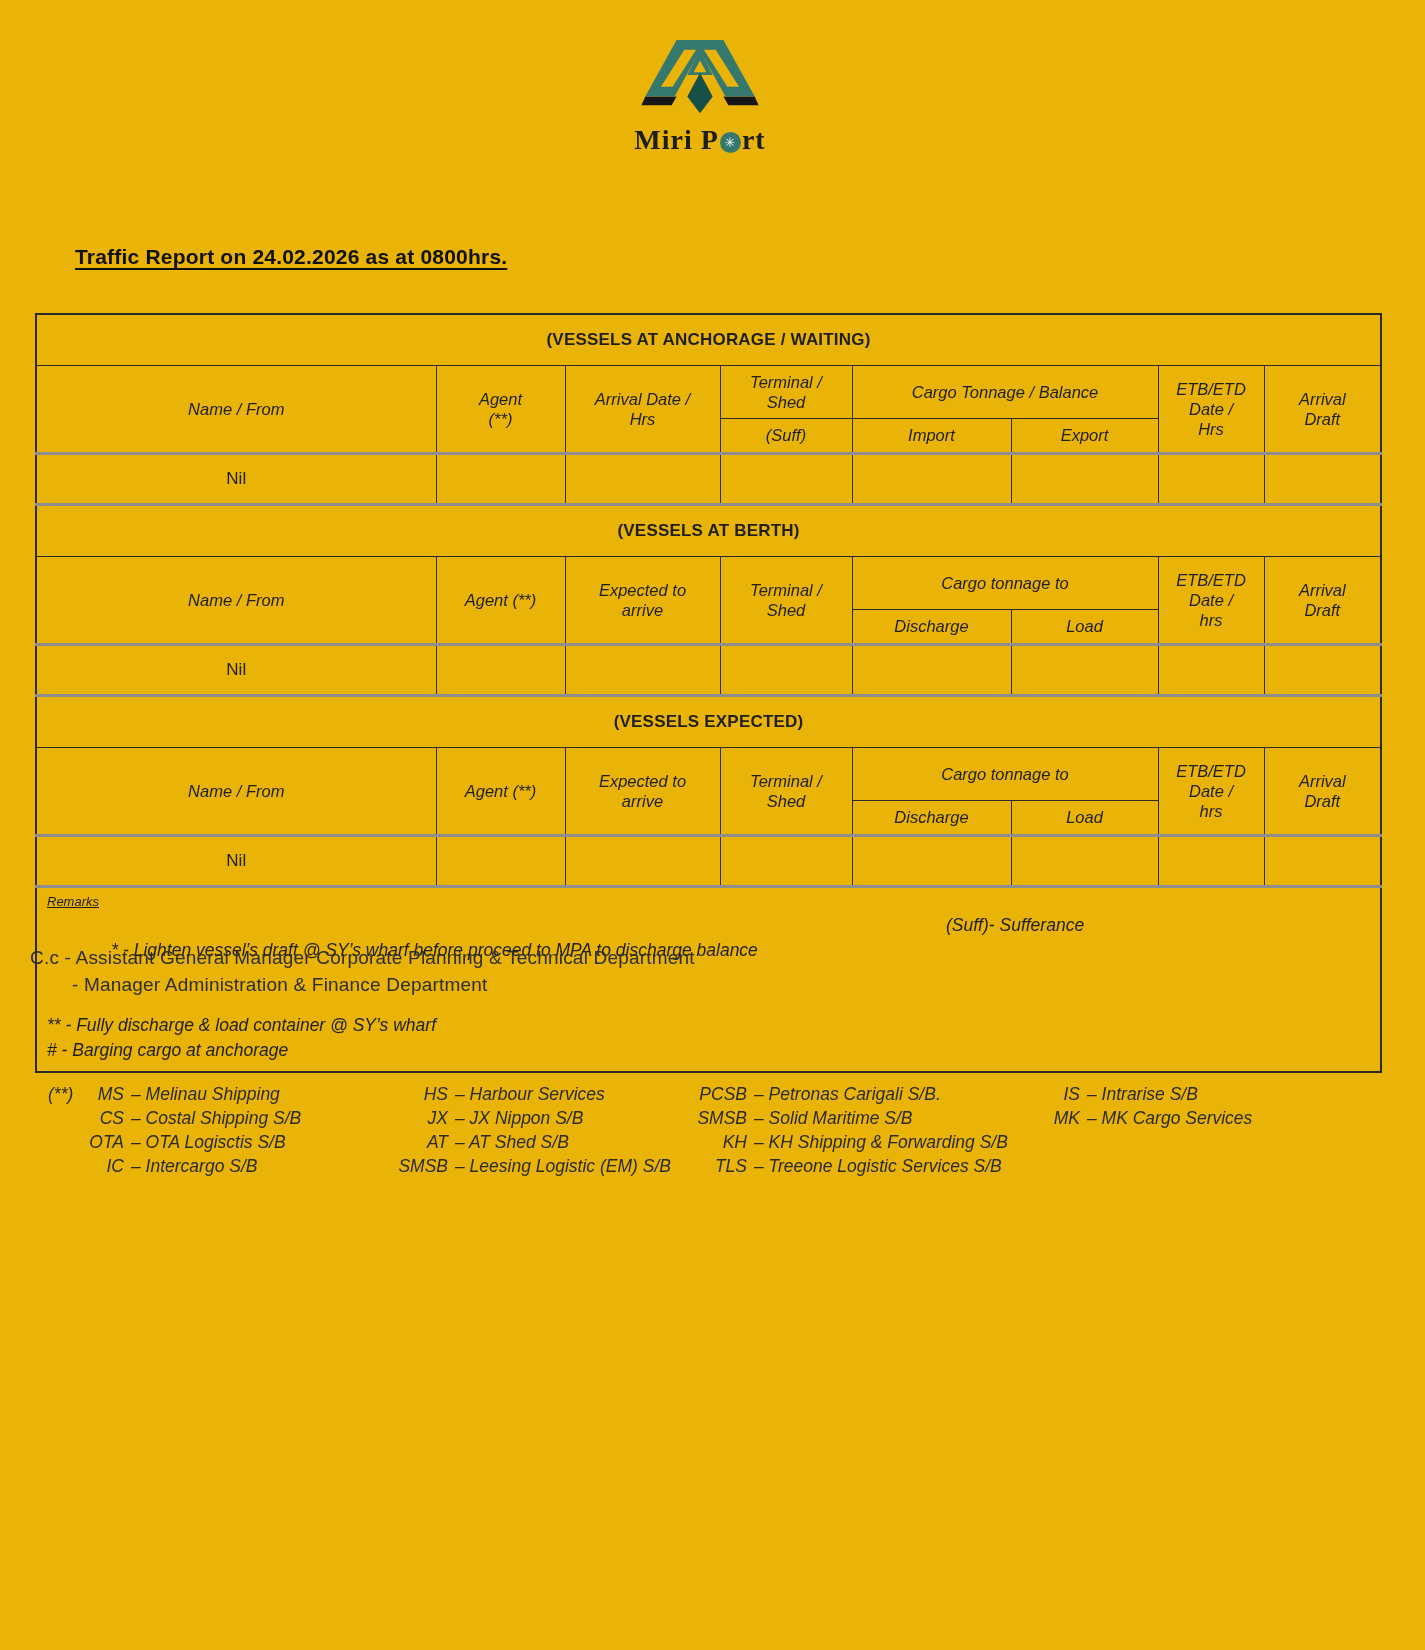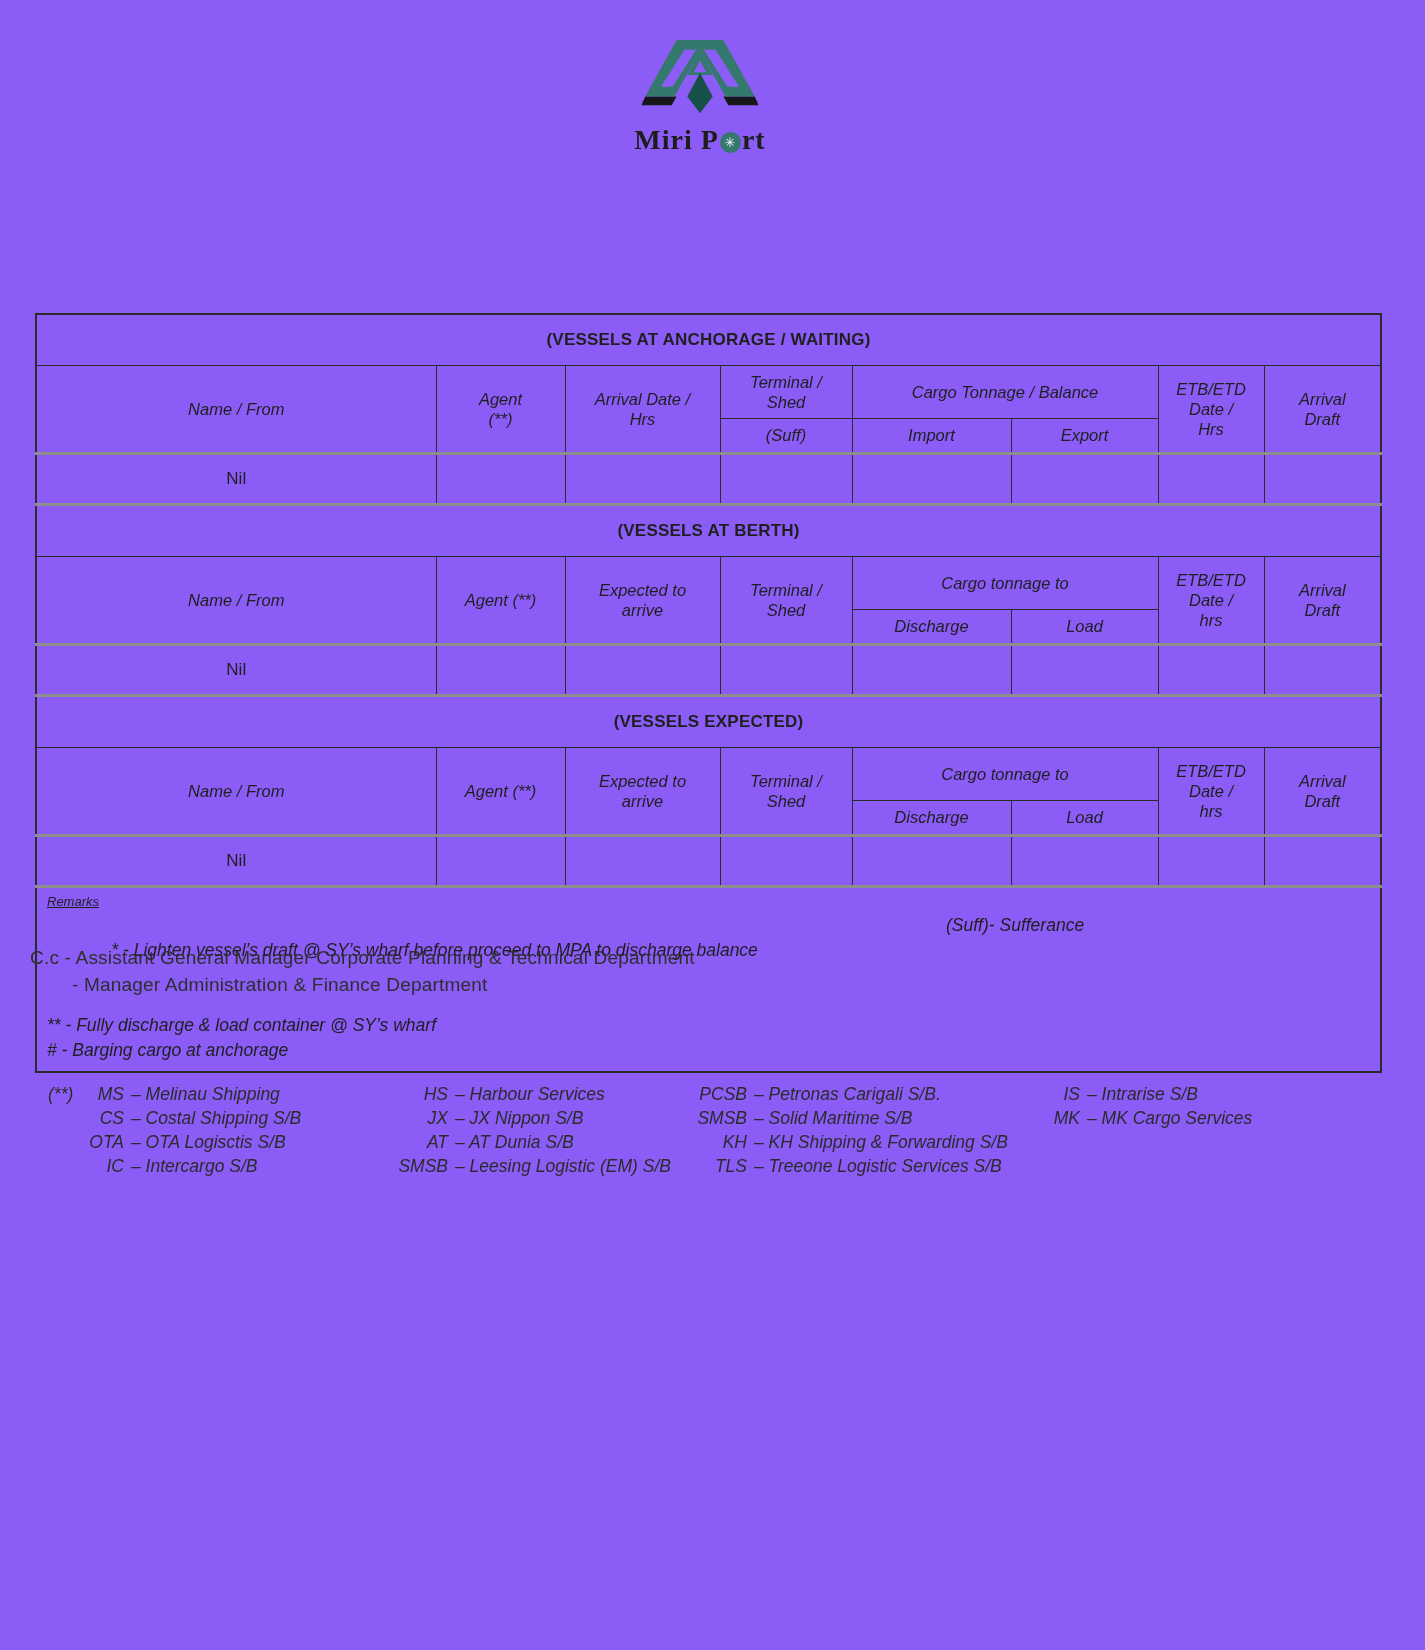--- a/index.html
+++ b/index.html
@@ -1,16 +1,16 @@
 <!DOCTYPE html>
 <html><head>
 <meta charset="utf-8">
 <style>
   html,body{margin:0;padding:0;background:#fff;}
-  .page{position:relative;width:1425px;height:1650px;background:#8b5cf6;overflow:hidden;
+  .page{position:relative;width:1425px;height:1650px;background:#eab308;overflow:hidden;
         font-family:"Liberation Sans",sans-serif;color:#1f1f1f;}
 
   
   .logo-wrap{position:absolute;top:36px;left:0;width:1400px;display:flex;flex-direction:column;align-items:center;}
   .brand{margin-top:4px;font-family:"Liberation Serif",serif;font-weight:bold;font-size:28px;
          color:#1d1d1b;letter-spacing:1px;display:flex;align-items:center;}
   .gear{display:inline-flex;align-items:center;justify-content:center;width:21px;height:21px;border-radius:50%;
         background:#35796e;margin:4px 1px 0 1px;}
   .gear-star{color:#ffffff;font-size:13px;line-height:1;font-family:"DejaVu Sans",sans-serif;}
 
@@ -71,20 +71,21 @@
     </svg>
     <div class="brand">
       <span>Miri P</span>
       <span class="gear">
           <span class="gear-star">✳</span>
         </span>
       <span>rt</span>
     </div>
   </div>
 
+  <div class="doc-title">Traffic Report on 24.02.2026 as at 0800hrs.</div>
 
   <table class="traffic">
     <colgroup>
       <col style="width:400px">
         <col style="width:129px">
         <col style="width:155px">
         <col style="width:132px">
       <col style="width:159px">
         <col style="width:147px">
         <col style="width:106px">
@@ -235,21 +236,21 @@
       <div class="lrow">
           <span class="labbr">HS</span>
           <span class="lname">– Harbour Services</span>
         </div>
       <div class="lrow">
           <span class="labbr">JX</span>
           <span class="lname">– JX Nippon S/B</span>
         </div>
       <div class="lrow">
           <span class="labbr">AT</span>
-          <span class="lname">– AT Dunia S/B</span>
+          <span class="lname">– AT Shed S/B</span>
         </div>
       <div class="lrow">
           <span class="labbr">SMSB</span>
           <span class="lname">– Leesing Logistic (EM) S/B</span>
         </div>
     </div>
 
     <div class="legend-col c3">
       <div class="lrow">
           <span class="labbr">PCSB</span>

